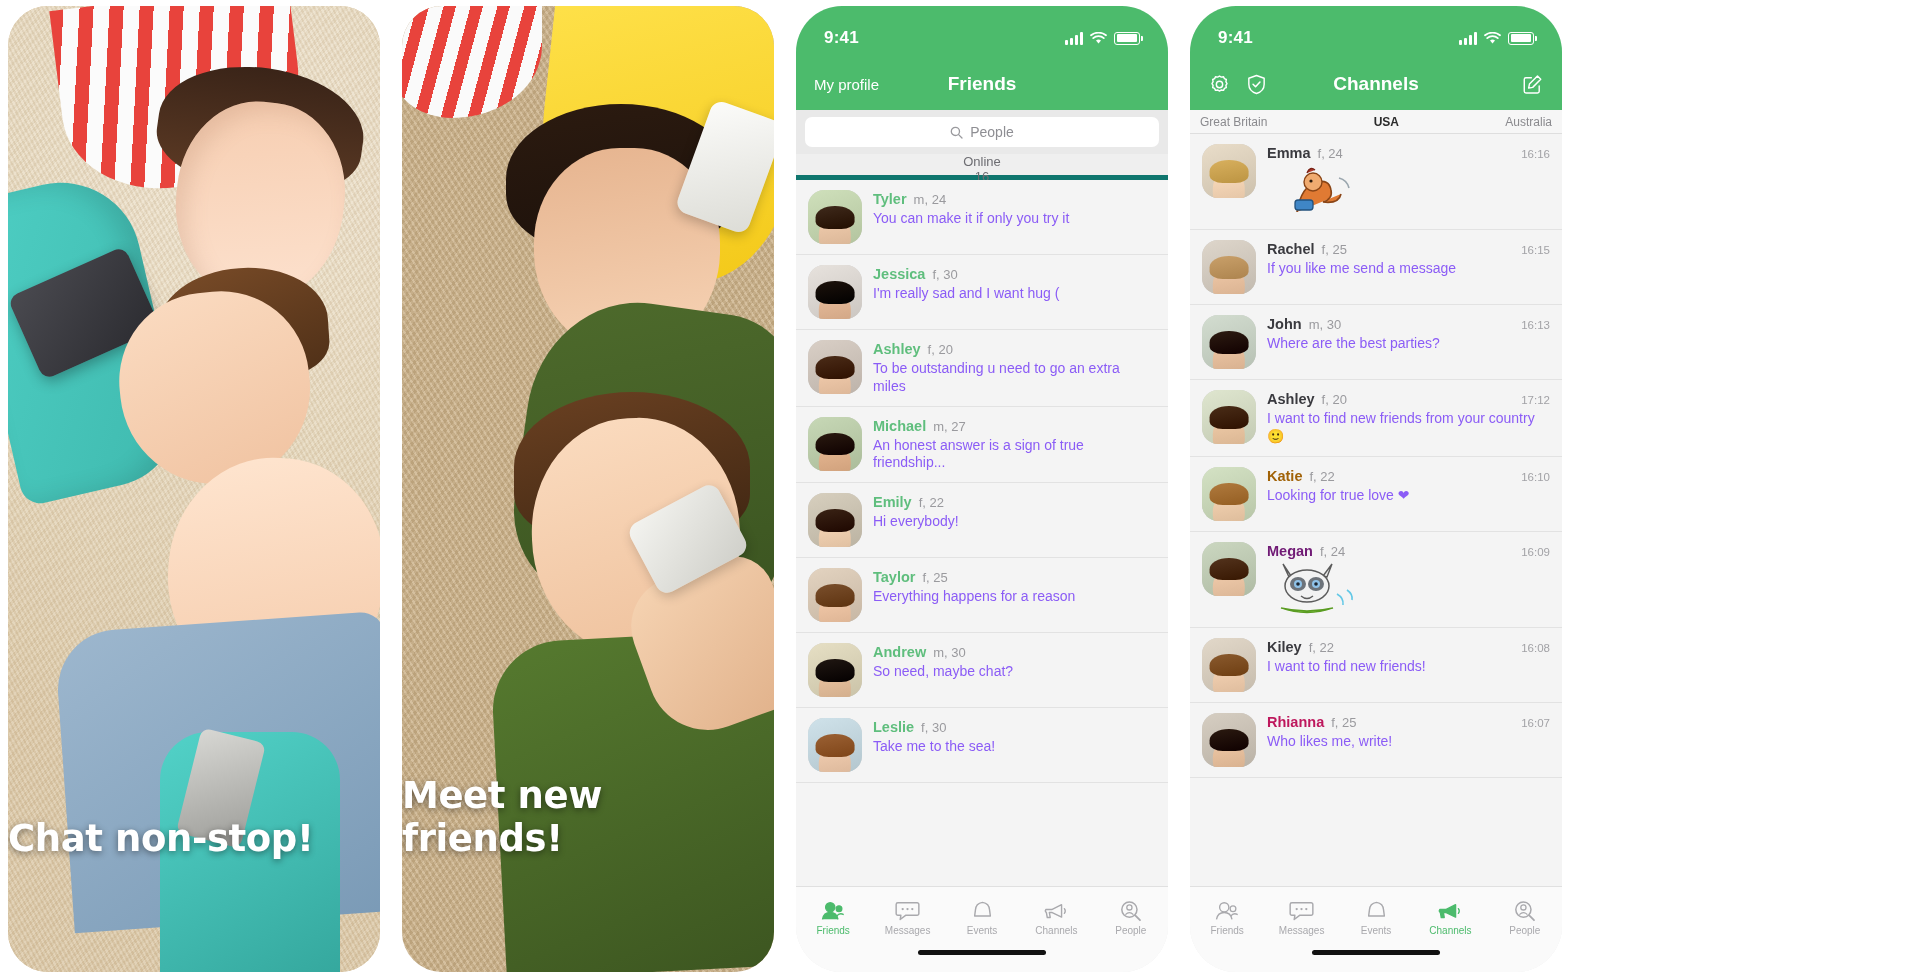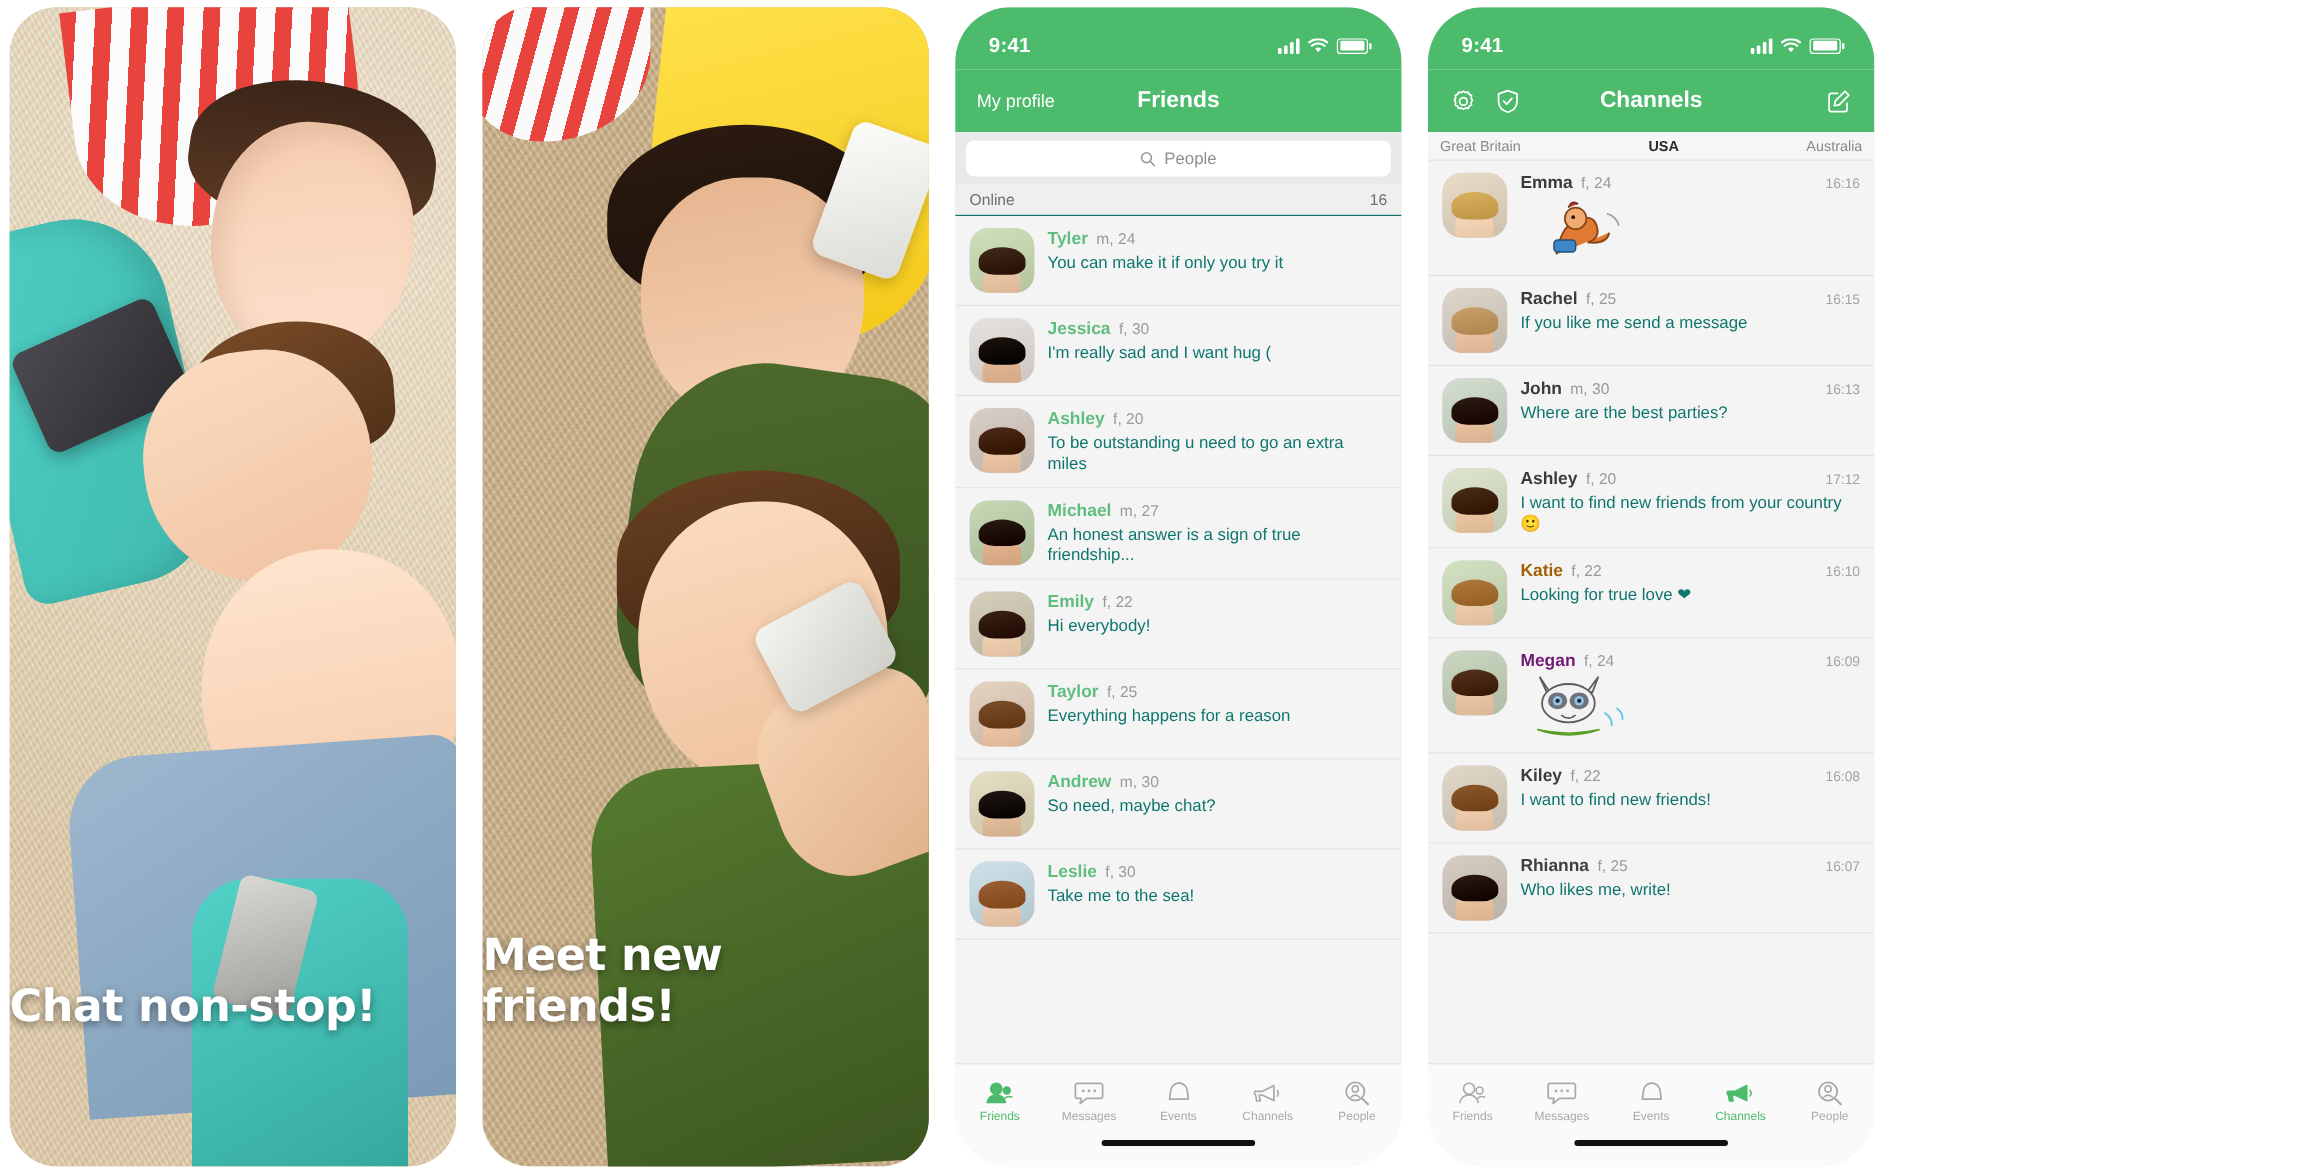--- a/index.html
+++ b/index.html
@@ -252,21 +252,22 @@
     display:flex; align-items:center; justify-content:center; gap:7px;
     color:#8e8e93; font-size:14px;
   }
   .searchbox svg { display:block; }
 
   .section-head {
     background:#efefef; height:26px;
     display:flex; align-items:center; justify-content:space-between;
     padding: 0 12px;
     font-size:13px; color:#6d6d72;
-    border-bottom:1px solid #0f766e;
+    border-bottom:5px solid #0f766e;
+    flex-direction:column;
   }
 
   .country-tabs {
     background:#f6f6f6; height:24px;
     display:flex; align-items:center; justify-content:space-between;
     padding: 0 10px;
     border-bottom:1px solid #dedede;
     font-size:12px; color:#8a8a8e;
   }
   .country-tabs .active { color:#2b2b2b; font-weight:bold; }
@@ -283,21 +284,21 @@
     border-radius:16px;
     background:#cfcfcf;
     overflow:hidden; position:relative;
   }
   .avatar .av-inner { position:absolute; inset:0; }
   .row-body { flex:1; min-width:0; padding-top:1px; }
   .row-top { display:flex; align-items:baseline; gap:7px; }
   .uname { font-size:14.5px; font-weight:bold; color:var(--nameColor); }
   .umeta { font-size:13px; color:#9a9a9e; }
   .utime { margin-left:auto; font-size:11.5px; color:#a2a2a6; font-weight:normal; }
-  .msg { font-size:14px; color:#0f766e; line-height:1.27; margin-top:3px; word-wrap:break-word; }
+  .msg { font-size:14px; color:#8b5cf6; line-height:1.27; margin-top:3px; word-wrap:break-word; }
   .sticker { margin-top:2px; height:56px; display:flex; align-items:center; }
 
   .tabbar {
     background:#fafafa;
     border-top:1px solid #e0e0e0;
     height:64px;
     display:flex; align-items:center;
     padding-bottom:2px;
   }
   .tab { flex:1; display:flex; flex-direction:column; align-items:center; gap:3px; color:#a9a9ad; }
@@ -807,21 +808,21 @@
     <div class="avatar">
               <div class="av-inner" style="background:linear-gradient(160deg,#d6cec2,#bab2a6)">
     <div style="position:absolute;left:50%;top:52%;width:60%;height:66%;transform:translateX(-50%);
          background:linear-gradient(170deg,#efc8a6,#d3ac8a);border-radius:46% 46% 42% 42%"></div>
     <div style="position:absolute;left:50%;top:30%;width:72%;height:42%;transform:translateX(-50%);
          background:linear-gradient(170deg,#2b1a10,#0f0000);border-radius:50% 50% 34% 34%"></div>
   </div>
             </div>
     <div class="row-body">
       <div class="row-top">
-        <span class="uname" style="color:#404040">Rhianna</span>
+        <span class="uname" style="color:#be185d">Rhianna</span>
         <span class="umeta">f, 25</span>
         <span class="utime">16:07</span>
       </div>
       <div class="msg">Who likes me, write!</div>
 
     </div>
   </div>
         </div>
 
       <div class="tabbar" id="channels-tabs">

